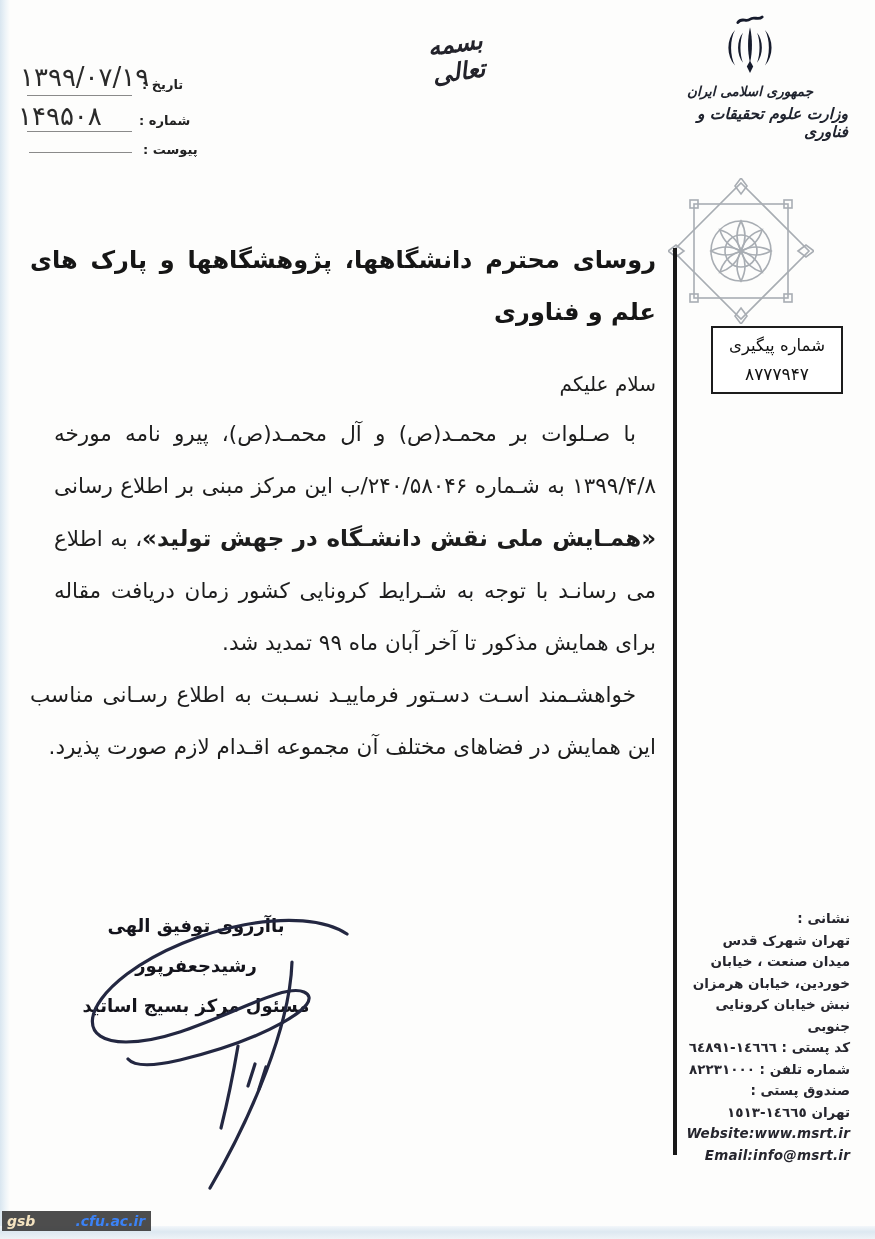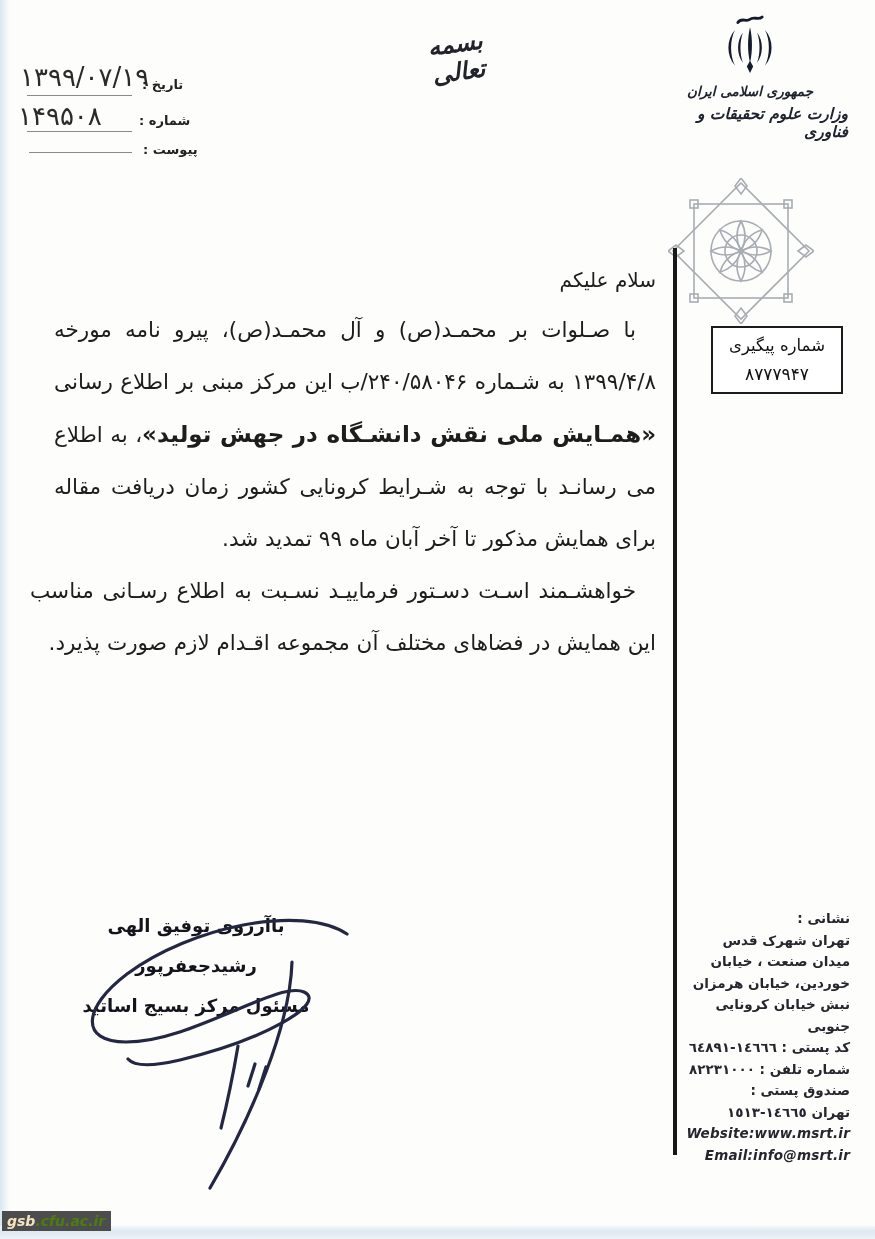--- a/index.html
+++ b/index.html
@@ -129,20 +129,21 @@
   </svg>
 
   <div class="vrule"></div>
 
   <div class="track-box">
     <div class="track-label">شماره پیگیری</div>
     <div class="track-num">۸۷۷۷۹۴۷</div>
   </div>
 
   <div class="main">
+    <div class="addressee">روسای محترم دانشگاهها، پژوهشگاهها و پارک های علم و فناوری</div>
     <div class="salutation">سلام علیکم</div>
     <p class="body-p"><span>با صـلوات بر محمـد(ص) و آل محمـد(ص)، پیرو نامه مورخه ۱۳۹۹/۴/۸ به شـماره ۲۴۰/۵۸۰۴۶/ب این مرکز مبنی بر اطلاع رسانی </span><span class="bold-seg">«همـایش ملی نقش دانشـگاه در جهش تولید»</span><span>، به اطلاع می رسانـد با توجه به شـرایط کرونایی کشور زمان دریافت مقاله برای همایش مذکور تا آخر آبان ماه ۹۹ تمدید شد.</span></p>
     <p class="body-p">خواهشـمند اسـت دسـتور فرماییـد نسـبت به اطلاع رسـانی مناسب این همایش در فضاهای مختلف آن مجموعه اقـدام لازم صورت پذیرد.</p>
   </div>
 
   <div class="sign-block">
     <div>باآرزوی توفیق الهی</div>
     <div>رشیدجعفرپور</div>
     <div>مسئول مرکز بسیج اساتید</div>
   </div>
@@ -165,16 +166,16 @@
     <div>کد پستی : ‪١٤٦٦٦-٦٤٨٩١‬</div>
     <div>شماره تلفن : ٨٢٢٣١٠٠٠</div>
     <div>صندوق پستی :</div>
     <div>تهران ‪١٤٦٦٥-١٥١٣‬</div>
     <div class="f-latin">Website:www.msrt.ir</div>
     <div class="f-latin">Email:info@msrt.ir</div>
   </div>
 
   <div class="watermark">
     <span style="color:#f4e3c0;">gsb</span>
-      <span style="color:#4d7c0f;">.cfu.ac.ir</span>
+      <span style="color:#3b82f6;margin-left:40px;">.cfu.ac.ir</span>
   </div>
 
 </div>
 
 </body></html>

